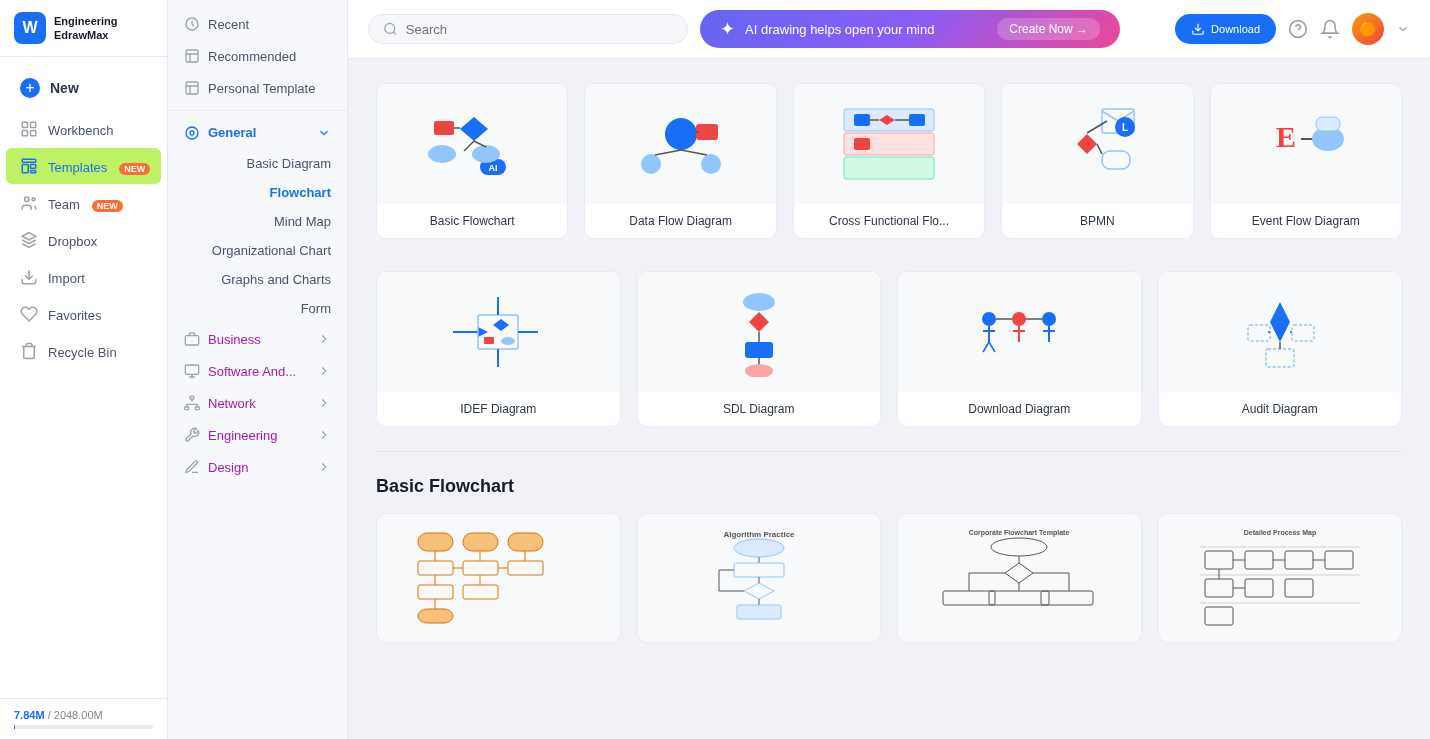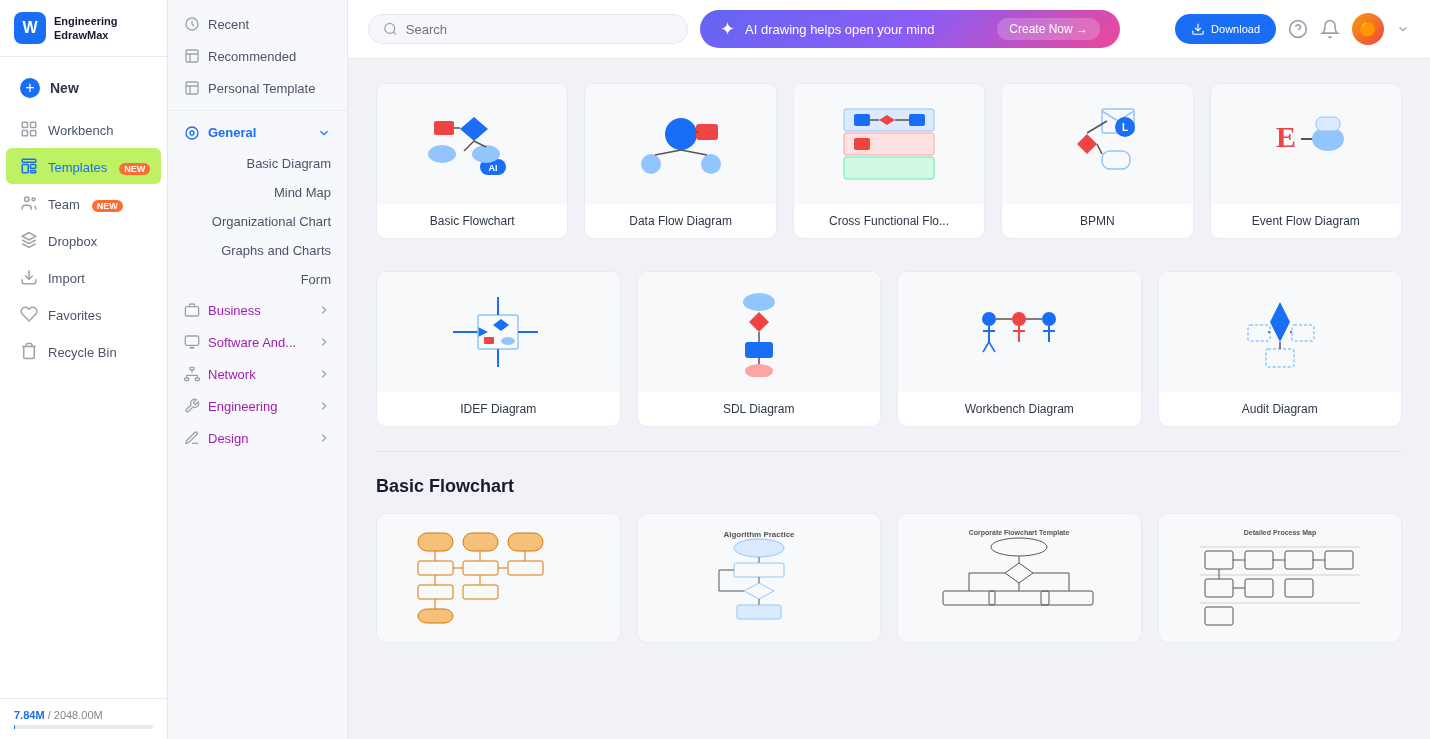--- a/index.html
+++ b/index.html
@@ -437,20 +437,21 @@
           <circle cx="12" cy="12" r="9"></circle>
           <circle cx="12" cy="12" r="3"></circle>
         </svg>
       <span>General</span>
     </div>
     <svg width="14" height="14" viewBox="0 0 24 24" fill="none" stroke="#1a6ef5" stroke-width="2">
         <polyline points="6,9 12,15 18,9"></polyline>
       </svg>
   </div>
   <div class="sub-item">Basic Diagram</div>
+  <div class="sub-item active">Flowchart</div>
   <div class="sub-item">Mind Map</div>
   <div class="sub-item">Organizational Chart</div>
   <div class="sub-item">Graphs and Charts</div>
   <div class="sub-item">Form</div>
 
   <div class="middle-cat-item">
     <div class="left">
       <svg width="16" height="16" viewBox="0 0 24 24" fill="none" stroke="#9ca3af" stroke-width="2">
           <rect x="2" y="7" width="20" height="14" rx="2"></rect>
           <path d="M16 7V5a2 2 0 00-2-2h-4a2 2 0 00-2 2v2"></path>
@@ -712,21 +713,21 @@
             <line x1="20" y1="39" x2="20" y2="55" stroke="#1a6ef5" stroke-width="2"></line>
             <line x1="14" y1="44" x2="26" y2="44" stroke="#1a6ef5" stroke-width="2"></line>
             <line x1="20" y1="55" x2="14" y2="65" stroke="#1a6ef5" stroke-width="1.5"></line>
             <line x1="20" y1="55" x2="26" y2="65" stroke="#1a6ef5" stroke-width="1.5"></line>
             <line x1="50" y1="39" x2="50" y2="55" stroke="#ef4444" stroke-width="2"></line>
             <line x1="44" y1="44" x2="56" y2="44" stroke="#ef4444" stroke-width="2"></line>
             <line x1="80" y1="39" x2="80" y2="55" stroke="#1a6ef5" stroke-width="2"></line>
             <line x1="74" y1="44" x2="86" y2="44" stroke="#1a6ef5" stroke-width="2"></line>
           </svg>
         </div>
-        <div class="template-card-label">Workbench Diagram</div>
+        <div class="template-card-label">Download Diagram</div>
       </div>
 
       <div class="template-card">
         <div class="template-card-img">
           <svg width="100" height="90" viewBox="0 0 100 90">
             <polygon points="50,15 60,35 50,55 40,35" fill="#1a6ef5"></polygon>
             <rect x="62" y="38" width="22" height="16" rx="2" fill="none" stroke="#93c5fd" stroke-width="1.5" stroke-dasharray="3,2"></rect>
             <line x1="60" y1="45" x2="62" y2="45" stroke="#555" stroke-width="1.5"></line>
             <rect x="18" y="38" width="22" height="16" rx="2" fill="none" stroke="#93c5fd" stroke-width="1.5" stroke-dasharray="3,2"></rect>
             <line x1="40" y1="45" x2="38" y2="45" stroke="#555" stroke-width="1.5"></line>

